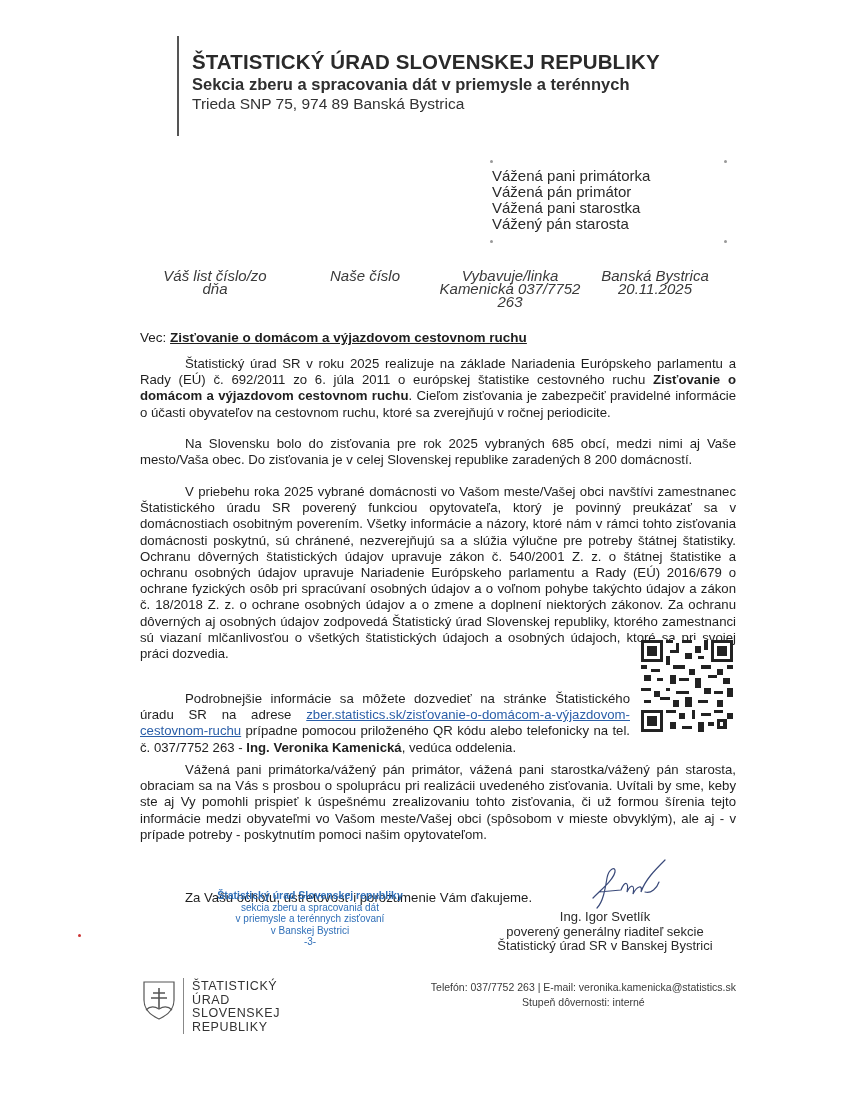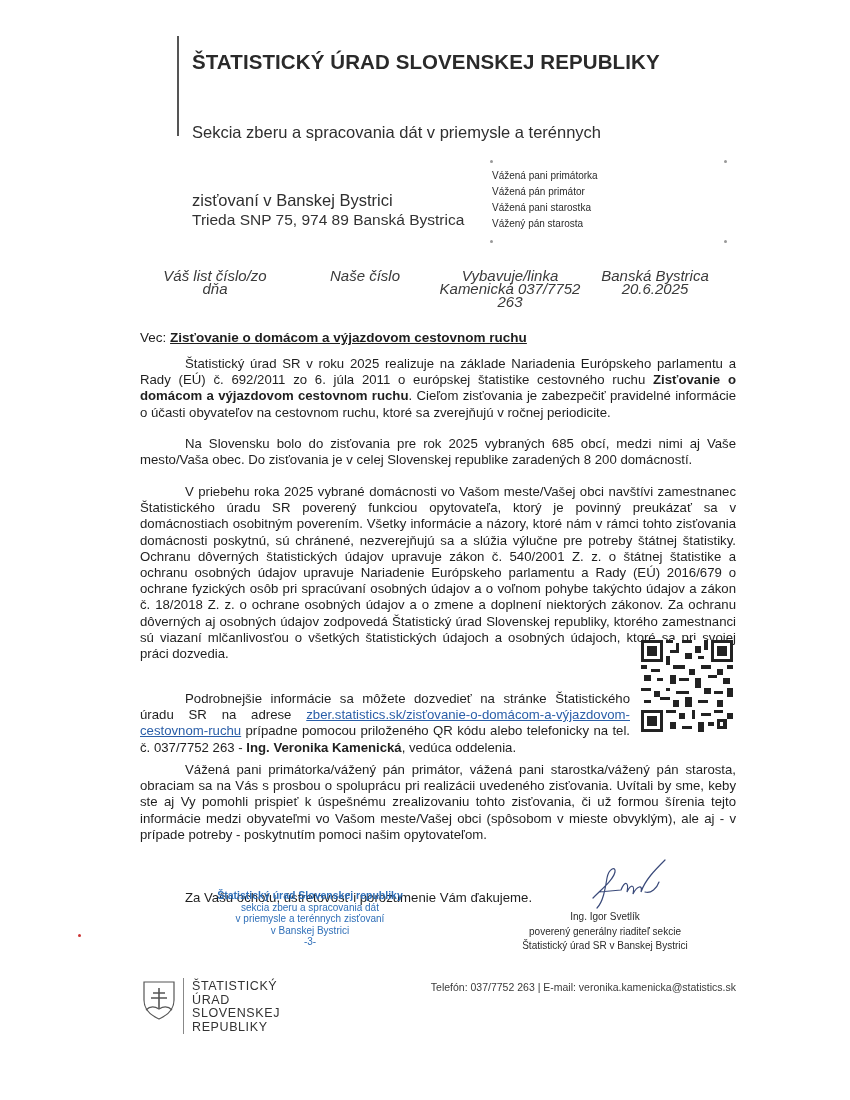--- a/index.html
+++ b/index.html
@@ -4,25 +4,25 @@
 <style>
   html, body { margin: 0; padding: 0; background: #ffffff; }
   body { width: 850px; height: 1100px; position: relative; overflow: hidden; color: #1e1e1e;
          font-family: "Liberation Sans", sans-serif; }
   .abs { position: absolute; }
 
   
   .hdr-bar { left: 177px; top: 36px; width: 2px; height: 100px; background: #555; }
   .hdr { left: 192px; top: 50px; }
   .hdr .title { font-size: 20.5px; font-weight: bold; color: #2a2a2a; letter-spacing: 0.1px; line-height: 24px; }
-  .hdr .sub { font-size: 16.5px; font-weight: normal; color: #2f2f2f; line-height: 20px; margin-top: 48px; }
+  .hdr .sub { font-size: 16.5px; font-weight: bold; color: #2f2f2f; line-height: 20px; }
   .hdr .addr { font-size: 15.5px; color: #333; line-height: 20px; }
 
   
-  .addr-box { left: 492px; top: 168px; font-size: 10px; line-height: 16px; color: #2a2a2a; }
+  .addr-box { left: 492px; top: 168px; font-size: 15px; line-height: 16px; color: #2a2a2a; }
   .corner { width: 3px; height: 3px; background: #999; border-radius: 50%; }
 
   
   .refrow { top: 269px; font-size: 15px; color: #3a3a3a; text-align: center; line-height: 13px; font-style: italic; }
 
   
   .subject { left: 140px; top: 330px; font-size: 13.5px; }
   .subject .s-text { font-weight: bold; text-decoration: underline; }
   .para { left: 140px; width: 596px; font-size: 13.2px; line-height: 16.2px; text-align: justify; color: #1f1f1f; }
   .para .indent { display: inline-block; width: 45px; }
@@ -32,38 +32,37 @@
   .para-narrow { width: 490px; }
 
   
   .qr { left: 640px; top: 640px; width: 94px; height: 92px; }
 
   
   .stamp { left: 200px; top: 890px; width: 220px; text-align: center; color: #2f6fb8; font-size: 10px; line-height: 11.5px; }
   .stamp .st1 { font-weight: bold; font-size: 10.5px; }
 
   
-  .sig { left: 480px; top: 910px; width: 250px; text-align: center; font-size: 10px; line-height: 14.5px; color: #2a2a2a; }
+  .sig { left: 480px; top: 910px; width: 250px; text-align: center; font-size: 13px; line-height: 14.5px; color: #2a2a2a; }
   .sig-scribble { left: 585px; top: 858px; width: 90px; height: 55px; }
 
   
   .logo-box { left: 142px; top: 980px; width: 34px; height: 40px; }
   .logo-bar { left: 183px; top: 978px; width: 1px; height: 56px; background: #888; }
   .logo-text { left: 192px; top: 980px; font-size: 12.5px; line-height: 13.5px; color: #333; letter-spacing: 0.6px; }
   .foot { right: 114px; top: 980px; text-align: center; font-size: 10.5px; line-height: 15px; color: #3a3a3a; }
   .margin-mark { left: 78px; top: 934px; width: 3px; height: 3px; background: #c33; border-radius: 50%; }
 </style>
 </head>
 <body>
 
 <div class="abs hdr-bar"></div>
 <div class="abs hdr">
   <div class="title">ŠTATISTICKÝ ÚRAD SLOVENSKEJ REPUBLIKY</div>
   <div class="sub">Sekcia zberu a spracovania dát v priemysle a terénnych</div>
-  <div class="sub">zisťovaní v Banskej Bystrici</div>
   <div class="addr">Trieda SNP 75, 974 89  Banská Bystrica</div>
 </div>
 
 <div class="abs corner" style="left:490px;top:160px;"></div>
 <div class="abs corner" style="left:724px;top:160px;"></div>
 <div class="abs corner" style="left:490px;top:240px;"></div>
 <div class="abs corner" style="left:724px;top:240px;"></div>
 <div class="abs addr-box">
   <div>Vážená pani primátorka</div>
   <div>Vážená pán primátor</div>
@@ -76,21 +75,21 @@
 </div>
 <div class="abs refrow" style="left:320px;width:90px;">
   <div>Naše číslo</div>
 </div>
 <div class="abs refrow" style="left:435px;width:150px;text-align:center;">
   <div>Vybavuje/linka</div>
   <div>Kamenická 037/7752 263</div>
 </div>
 <div class="abs refrow" style="left:600px;width:110px;">
   <div>Banská Bystrica</div>
-  <div>20.6.2025</div>
+  <div>20.11.2025</div>
 </div>
 
 <div class="abs subject">
   <span>Vec:</span>
   <span class="s-text">Zisťovanie o domácom a výjazdovom cestovnom ruchu</span>
 </div>
 
 <div class="abs para" style="top:356px;">
   <span class="indent"></span><span>Štatistický úrad SR v roku 2025 realizuje na základe Nariadenia Európskeho parlamentu a Rady (EÚ) č. 692/2011 zo 6. júla 2011 o európskej štatistike cestovného ruchu </span><span class="b">Zisťovanie o domácom a výjazdovom cestovnom ruchu</span><span>. Cieľom zisťovania je zabezpečiť pravidelné informácie o účasti obyvateľov na cestovnom ruchu, ktoré sa zverejňujú v ročnej periodicite.</span>
 </div>
@@ -206,15 +205,16 @@
 <div class="abs logo-bar"></div>
 <div class="abs logo-text">
   <div>ŠTATISTICKÝ</div>
   <div>ÚRAD</div>
   <div>SLOVENSKEJ</div>
   <div>REPUBLIKY</div>
 </div>
 
 <div class="abs foot">
   <div>Telefón: 037/7752 263  |  E-mail: veronika.kamenicka@statistics.sk</div>
+  <div>Stupeň dôvernosti: interné</div>
 </div>
 
 <div class="abs margin-mark"></div>
 
 </body></html>

